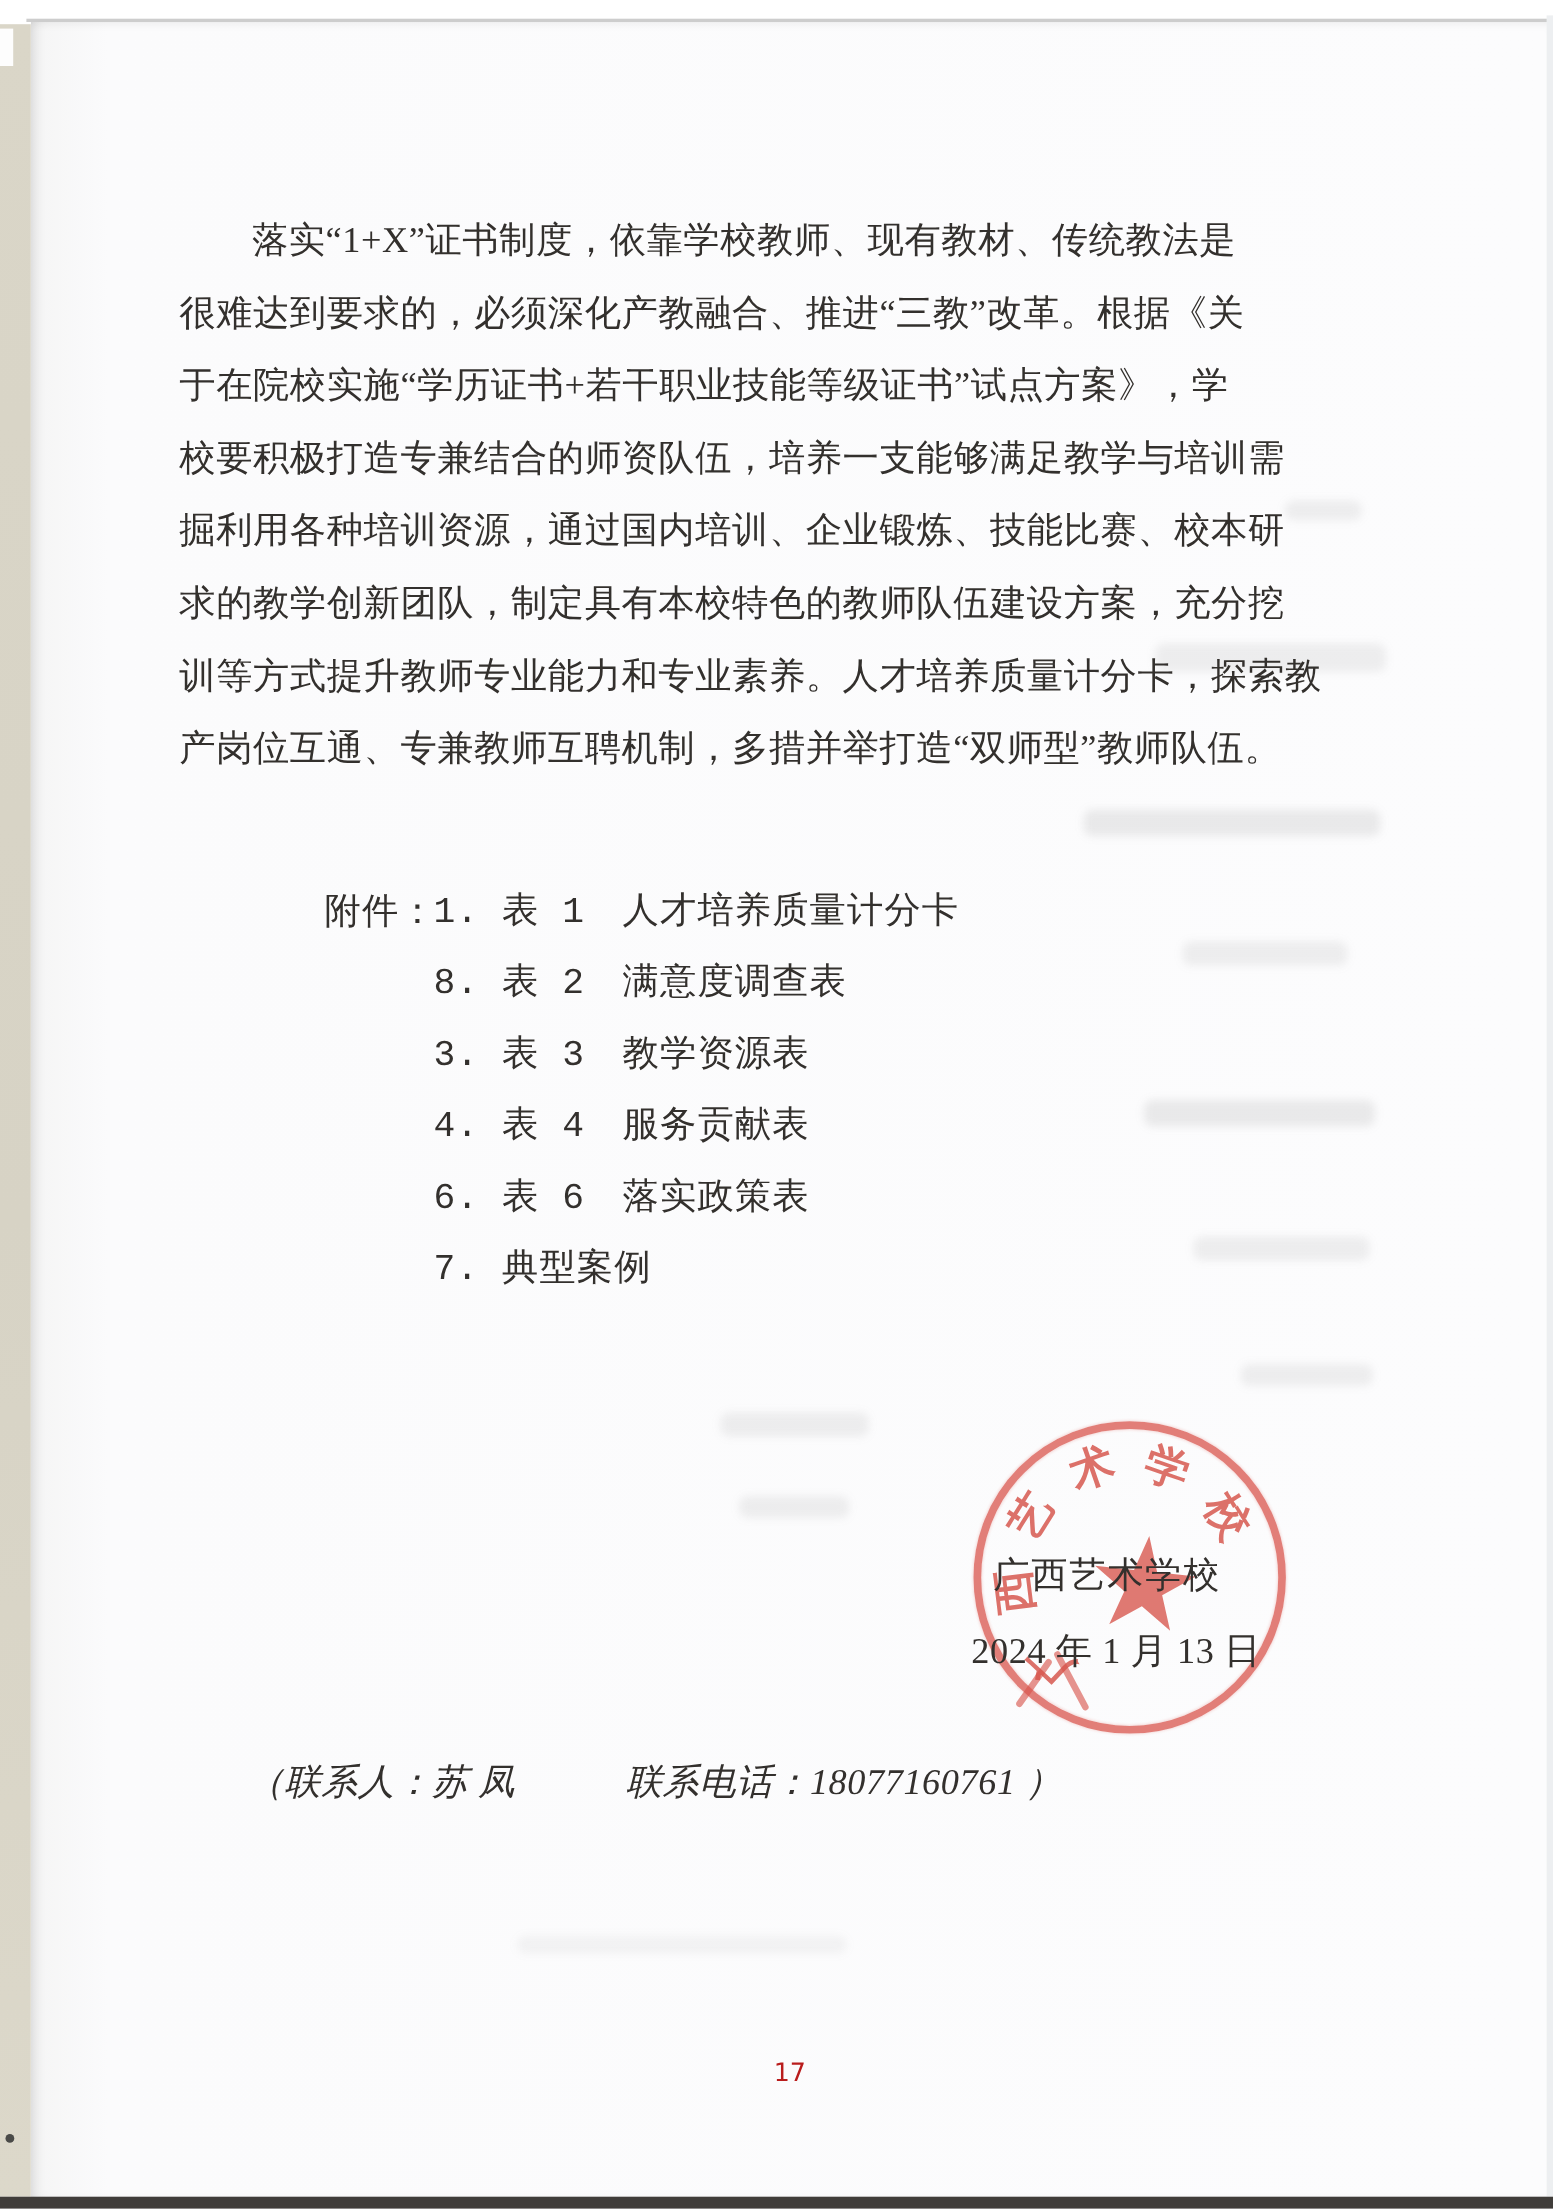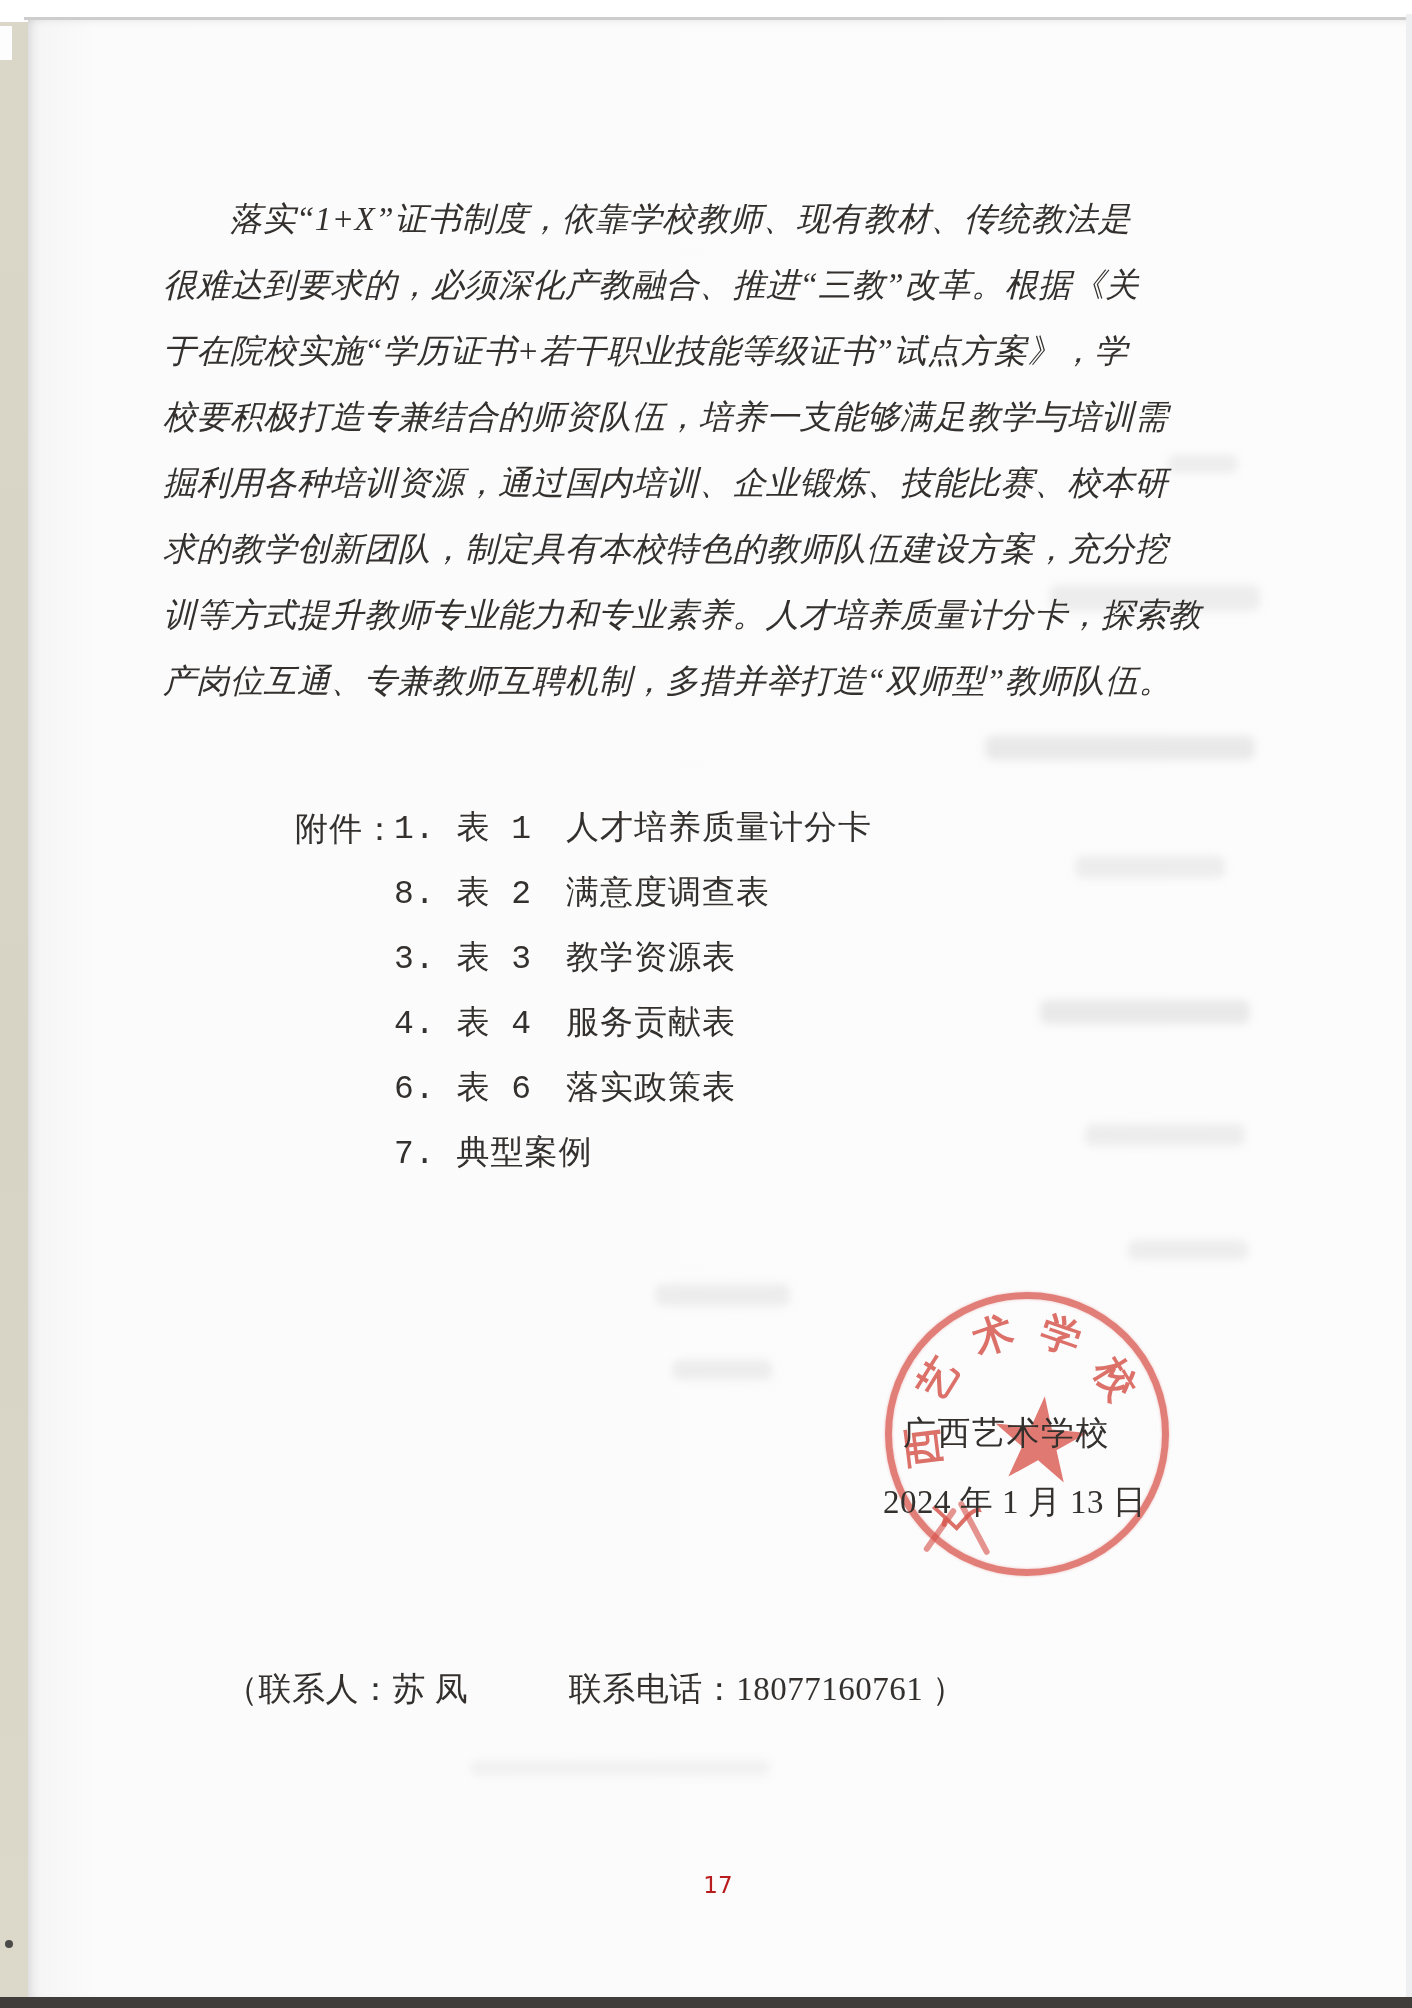--- a/index.html
+++ b/index.html
@@ -28,28 +28,28 @@
   .smudge:nth-of-type(5){left:1085px;top:1124px;width:160px;height:22px;}
   .smudge:nth-of-type(6){left:655px;top:1284px;width:135px;height:22px;}
   .smudge:nth-of-type(7){left:672px;top:1360px;width:100px;height:20px;}
   .smudge:nth-of-type(8){left:1168px;top:455px;width:70px;height:18px;}
   .smudge:nth-of-type(9){left:1128px;top:1240px;width:120px;height:20px;}
   .smudge:nth-of-type(10){left:470px;top:1760px;width:300px;height:16px;background:rgba(110,110,112,.07);}
   
   .doc-text{color:#33302d;}
   .paragraph{position:absolute;left:163px;top:186px;width:1000px;
     font-size:33px;line-height:66px;letter-spacing:.5px;white-space:nowrap;}
-  .para-line{height:66px;font-style:italic;}
+  .para-line{height:66px;}
   .para-line:first-child{text-indent:66px;}
   .attach-label{position:absolute;left:295px;top:797px;font-size:33px;line-height:65px;letter-spacing:1px;white-space:nowrap;}
   .attach-list{position:absolute;left:394px;top:797px;font-size:33px;line-height:65px;letter-spacing:1px;font-family:Liberation Mono, monospace;}
   .attach-item{height:65px;white-space:nowrap;}
   .sig-org{position:absolute;left:903px;top:1408px;font-size:33px;line-height:50px;letter-spacing:1.5px;white-space:nowrap;z-index:5;}
   .sig-date{position:absolute;left:883px;top:1477px;font-size:33px;line-height:50px;letter-spacing:.5px;white-space:nowrap;z-index:5;}
-  .contact-line{position:absolute;left:225px;top:1664px;font-size:33px;line-height:50px;letter-spacing:.5px;white-space:nowrap;}
+  .contact-line{position:absolute;left:225px;top:1596px;font-size:33px;line-height:50px;letter-spacing:.5px;white-space:nowrap;font-style:italic;}
   .page-number{position:absolute;left:690px;top:1872px;width:56px;text-align:center;
     font-family:"DejaVu Sans","Liberation Sans",sans-serif;font-size:23px;color:#b91c1c;}
   
   .seal{position:absolute;left:885px;top:1292px;width:284px;height:284px;z-index:3;opacity:.92;}
   .seal-ring{position:absolute;left:0;top:0;right:0;bottom:0;border:7px solid rgba(213,70,60,.75);border-radius:50%;
     box-shadow:0 0 3px rgba(213,70,60,.35), inset 0 0 3px rgba(213,70,60,.35);}
   .seal-star{position:absolute;left:107px;top:104px;width:96px;height:92px;background:rgba(213,70,60,.78);
     clip-path:polygon(50% 0%,61% 35%,98% 35%,68% 57%,79% 91%,50% 70%,21% 91%,32% 57%,2% 35%,39% 35%);
     transform:rotate(6deg);}
   .seal-arc{position:absolute;left:142px;top:142px;width:0;height:0;}

